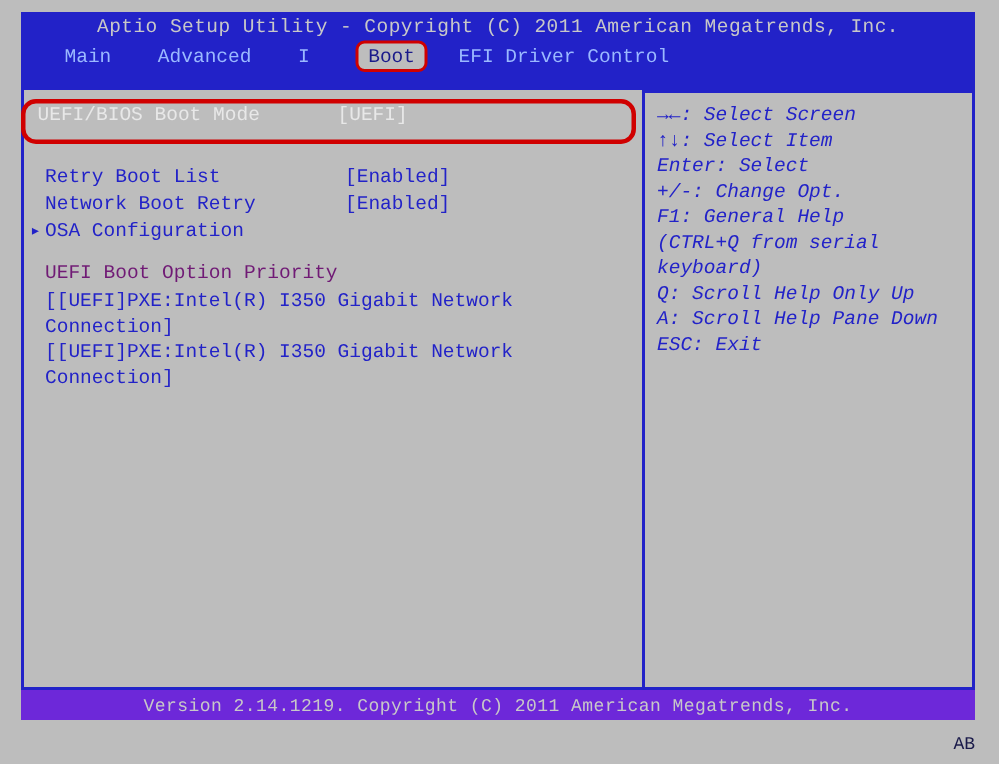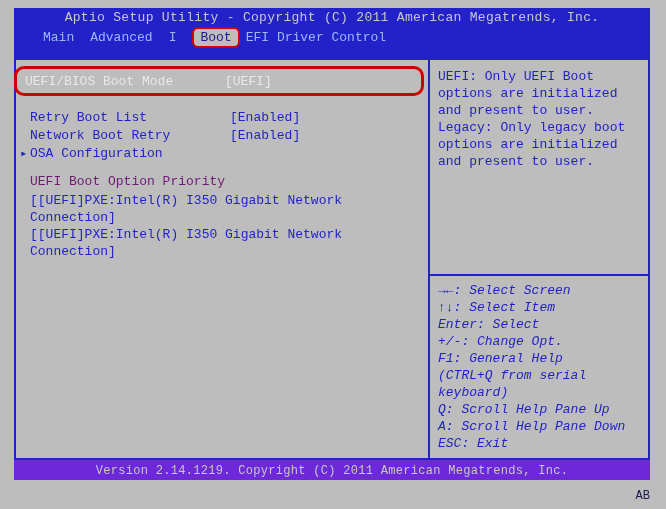--- a/index.html
+++ b/index.html
@@ -29,21 +29,21 @@
       border-right: 1px solid #2222c8;
     }
     .title-line {
       text-align: center;
       height: 18px;
       color: #c8c8c8;
       letter-spacing: 0.3px;
     }
     .tabs {
       display: flex;
-      gap: 0;
+      gap: 15px;
       padding-left: 28px;
       height: 18px;
       align-items: center;
     }
     .tab {
       color: #9bb9ff;
       padding: 0 10px 0 0;
       margin-right: 6px;
       cursor: pointer;
     }
@@ -97,21 +97,21 @@
     }
     .value {
       color: #2222c8;
     }
     .highlight-row {
       border: 3px solid #d00000;
       border-radius: 10px;
       padding: 0 4px 4px 8px;
       margin: -4px -2px 6px -8px;
       display: flex;
-      align-items: flex-end;
+      align-items: flex-start;
       height: 30px;
     }
     .highlight-row .label { color: #e8e8e8; }
     .highlight-row .value { color: #e8e8e8; }
     .arrow-marker {
       position: absolute;
       left: -2px;
       color: #2222c8;
       font-size: 12px;
     }
@@ -183,30 +183,29 @@
         <span class="arrow-marker">▸</span>
         <span class="label">OSA Configuration</span>
       </div>
 
       <div class="section-heading">UEFI Boot Option Priority</div>
       <div class="boot-entry">[[UEFI]PXE:Intel(R) I350 Gigabit Network Connection]</div>
       <div class="boot-entry">[[UEFI]PXE:Intel(R) I350 Gigabit Network Connection]</div>
     </div>
 
     <div class="right-pane">
-      <div class="right-top">UEFI: Only UEFI Boot options are initialized and present to user. Legacy: Only legacy boot options are initialized and present to user.</div>
       <div class="right-bottom">
         <div>→←: Select Screen</div>
         <div>↑↓: Select Item</div>
         <div>Enter: Select</div>
         <div>+/-: Change Opt.</div>
         <div>F1: General Help</div>
         <div> (CTRL+Q from serial</div>
         <div> keyboard)</div>
-        <div>Q: Scroll Help Pane Up</div>
+        <div>Q: Scroll Help Only Up</div>
         <div>A: Scroll Help Pane Down</div>
         <div>ESC: Exit</div>
       </div>
     </div>
   </div>
 
   <div class="footer-bar">Version 2.14.1219. Copyright (C) 2011 American Megatrends, Inc.</div>
 
 </div>
 

